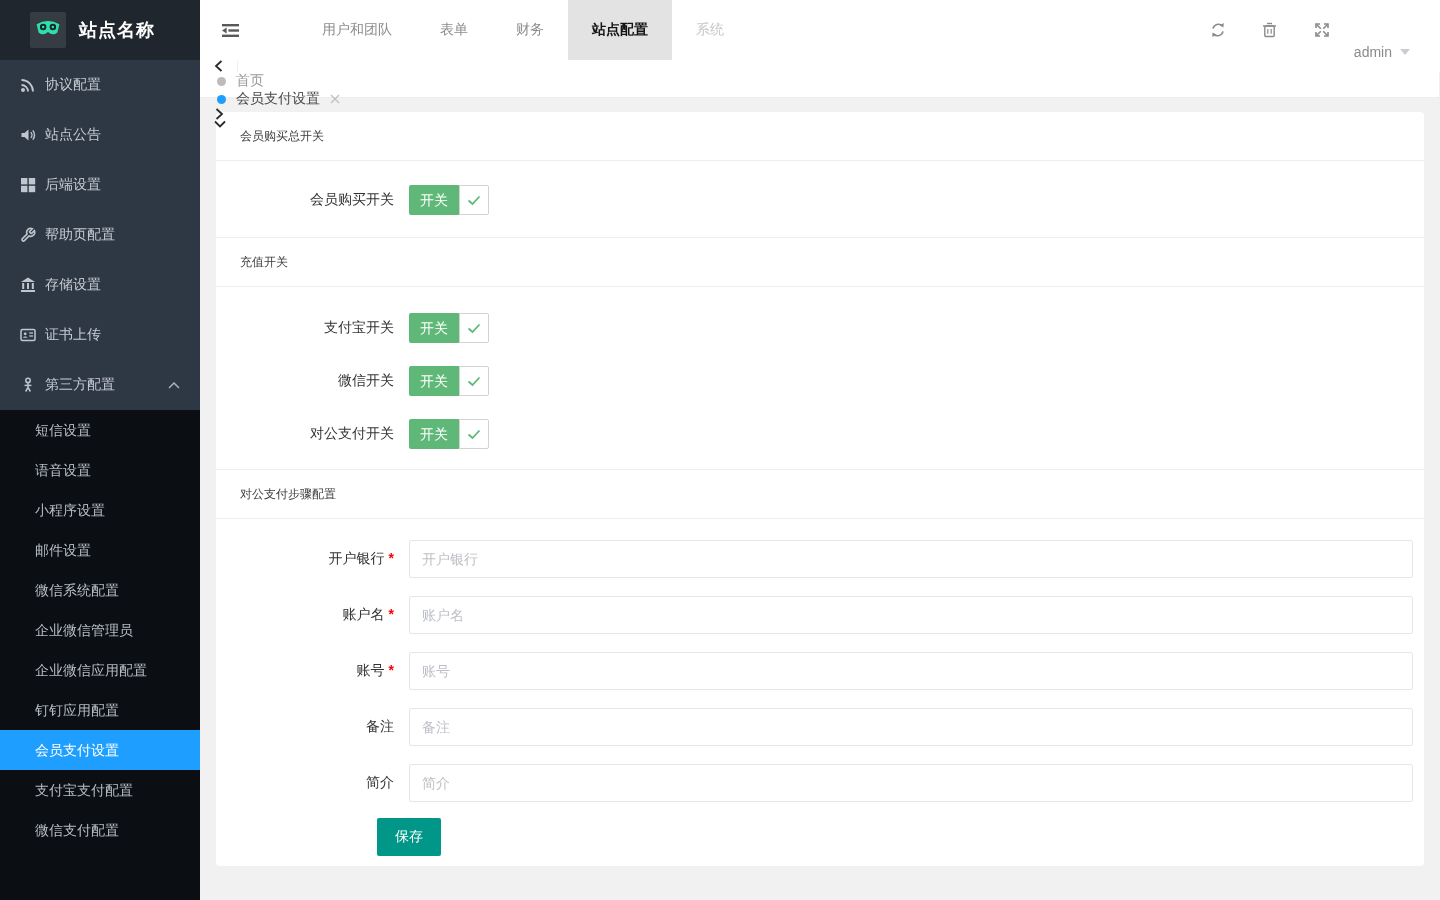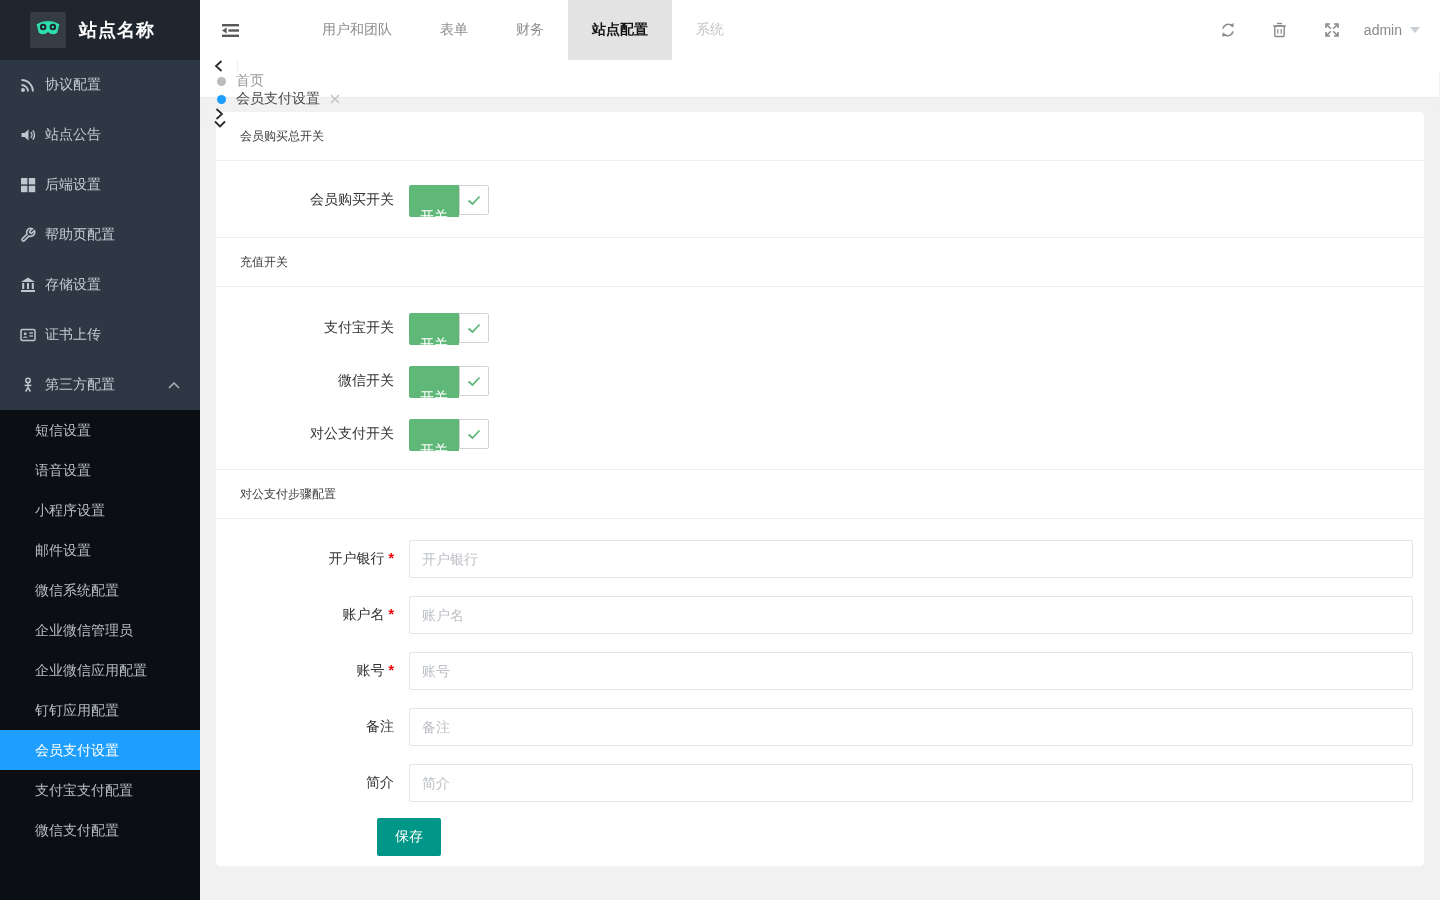--- a/index.html
+++ b/index.html
@@ -18,21 +18,21 @@
   .sub-item { height:40px; line-height:40px; padding-left:35px; color:#b8bdc5; cursor:pointer; }
   .sub-item.active { background:#1e9fff; color:#ffffff; }
 
   
   .top-header { position:absolute; left:200px; top:0; width:1240px; height:60px; background:#ffffff; display:flex; align-items:stretch; z-index:4; }
   .collapse-btn { width:60px; display:flex; align-items:center; justify-content:center; color:#595959; cursor:pointer; }
   .top-nav { display:flex; margin-left:38px; }
   .nav-item { padding:0 24px; display:flex; align-items:center; color:#8c8c8c; cursor:pointer; }
   .nav-item.active { background:#e3e3e3; color:#141414; font-weight:bold; }
   .nav-item.dim { color:#c6c6c6; }
-  .top-utils { margin-left:auto; display:flex; align-items:center; padding-right:20px; }
+  .top-utils { margin-left:auto; display:flex; align-items:flex-end; padding-right:30px; }
   .util-btn { width:52px; height:60px; display:flex; align-items:center; justify-content:center; color:#8a8a8a; cursor:pointer; }
   .user-box { display:flex; align-items:center; color:#8a8a8a; cursor:pointer; margin-left:6px; }
   .caret-down { width:0; height:0; border-left:5px solid transparent; border-right:5px solid transparent; border-top:6px solid #c9ced4; margin-left:8px; }
 
   
   .tab-bar { position:absolute; left:200px; top:60px; width:1240px; height:38px; background:#ffffff; border-bottom:1px solid #ededed; display:flex; align-items:stretch; z-index:4;flex-direction:column; }
   .tab-scroll { width:38px; display:flex; align-items:center; justify-content:center; color:#2b2b2b; cursor:pointer; }
   .tab-scroll.left { border-right:1px solid #f0f0f0; }
   .tab-scroll.right { border-left:1px solid #f0f0f0; }
   .tab-item { display:flex; align-items:center; padding:0 17px; border-right:1px solid #f0f0f0; cursor:pointer; color:#9a9a9a; }
@@ -53,21 +53,21 @@
   .form-row { display:flex; align-items:center; }
   .form-row + .form-row { margin-top:23px; }
   .fields .form-row + .form-row { margin-top:18px; }
   .form-label { width:193px; padding-right:15px; text-align:right; color:#333333; flex:0 0 auto; }
   .req { color:#ff0000; margin-left:4px; font-weight:bold; }
   .form-control { flex:1 1 auto; margin-right:11px; }
   .text-input { width:100%; height:38px; border:1px solid #e6e6e6; border-radius:2px; padding:0 12px; font-size:14px; color:#333; outline:none; font-family:inherit; background:#fff; }
   .text-input::placeholder { color:#bdc0c6; }
 
   .check-switch { display:inline-flex; height:30px; cursor:pointer; }
-  .cs-label { background:#5fb878; color:#ffffff; font-size:14px; line-height:30px; padding:16px 11px; border-radius:2px 0 0 2px; }
+  .cs-label { background:#5fb878; color:#ffffff; font-size:14px; line-height:30px; padding:0 11px; border-radius:2px 0 0 2px; }
   .cs-box { width:30px; height:30px; background:#ffffff; border:1px solid #d2d2d2; display:flex; align-items:center; justify-content:center; border-radius:0 2px 2px 0; }
 
   .save-row { margin-top:16px; padding-left:161px; }
   .save-btn { height:38px; padding:0 18px; background:#009688; border:none; border-radius:2px; color:#ffffff; font-size:14px; cursor:pointer; font-family:inherit; }
 
   svg { display:block; }
 </style>
 </head>
 <body>
 

